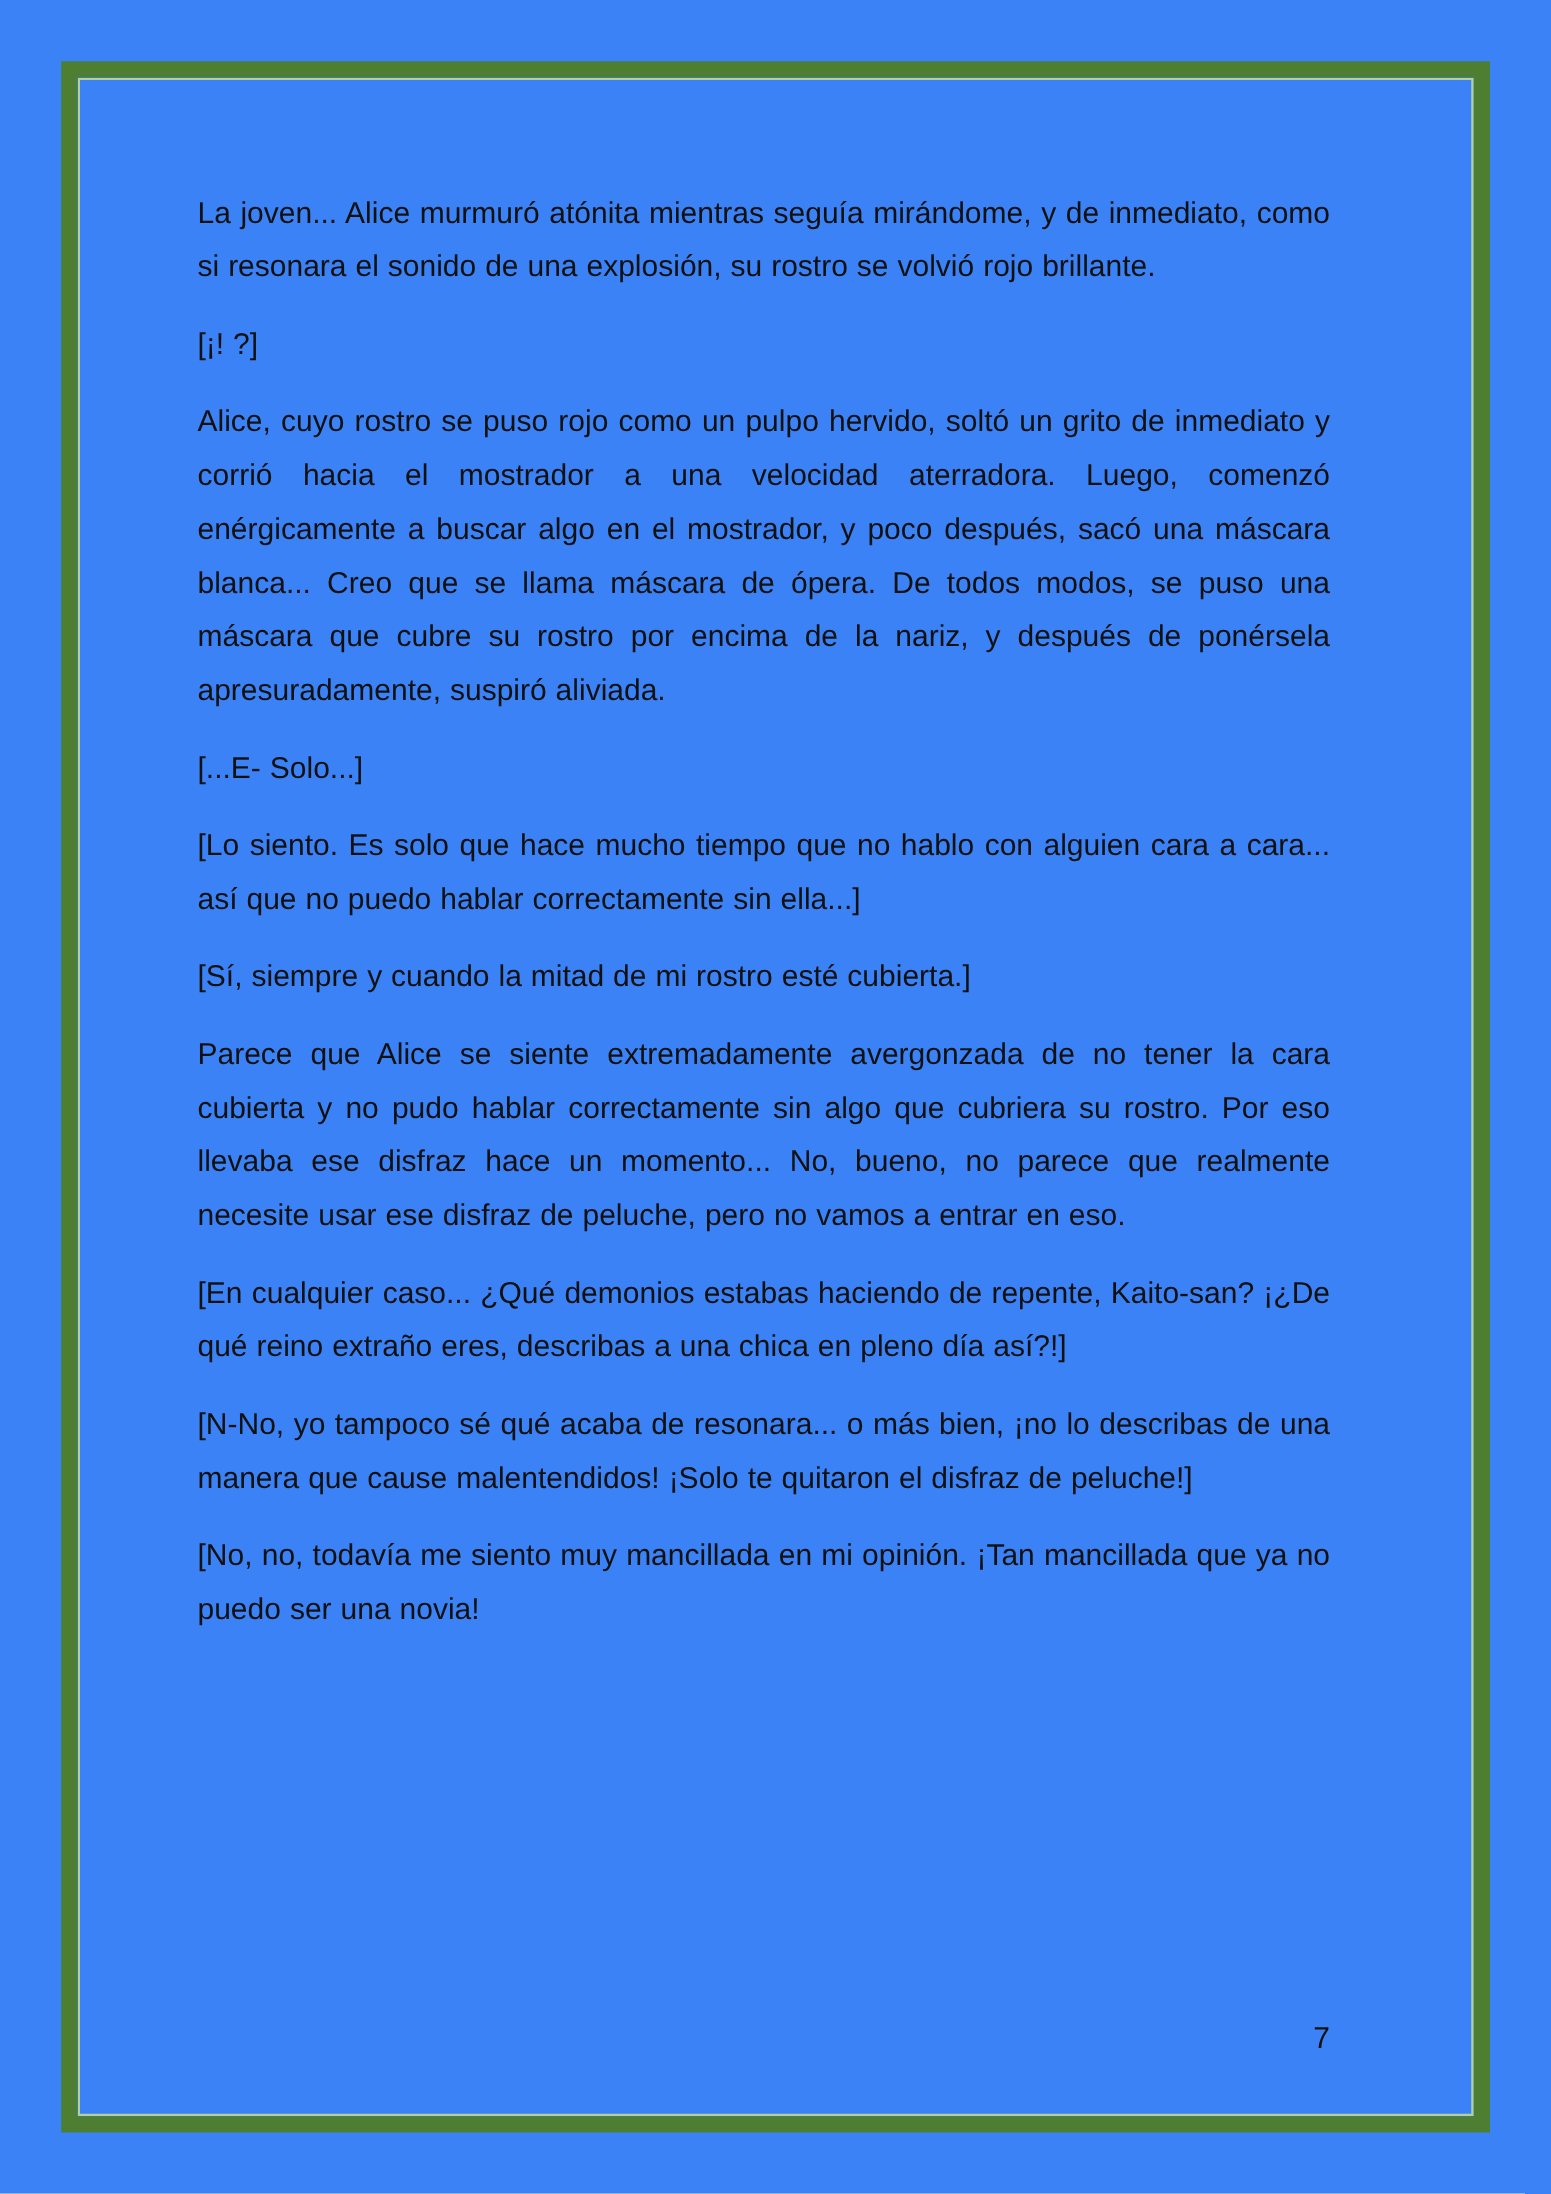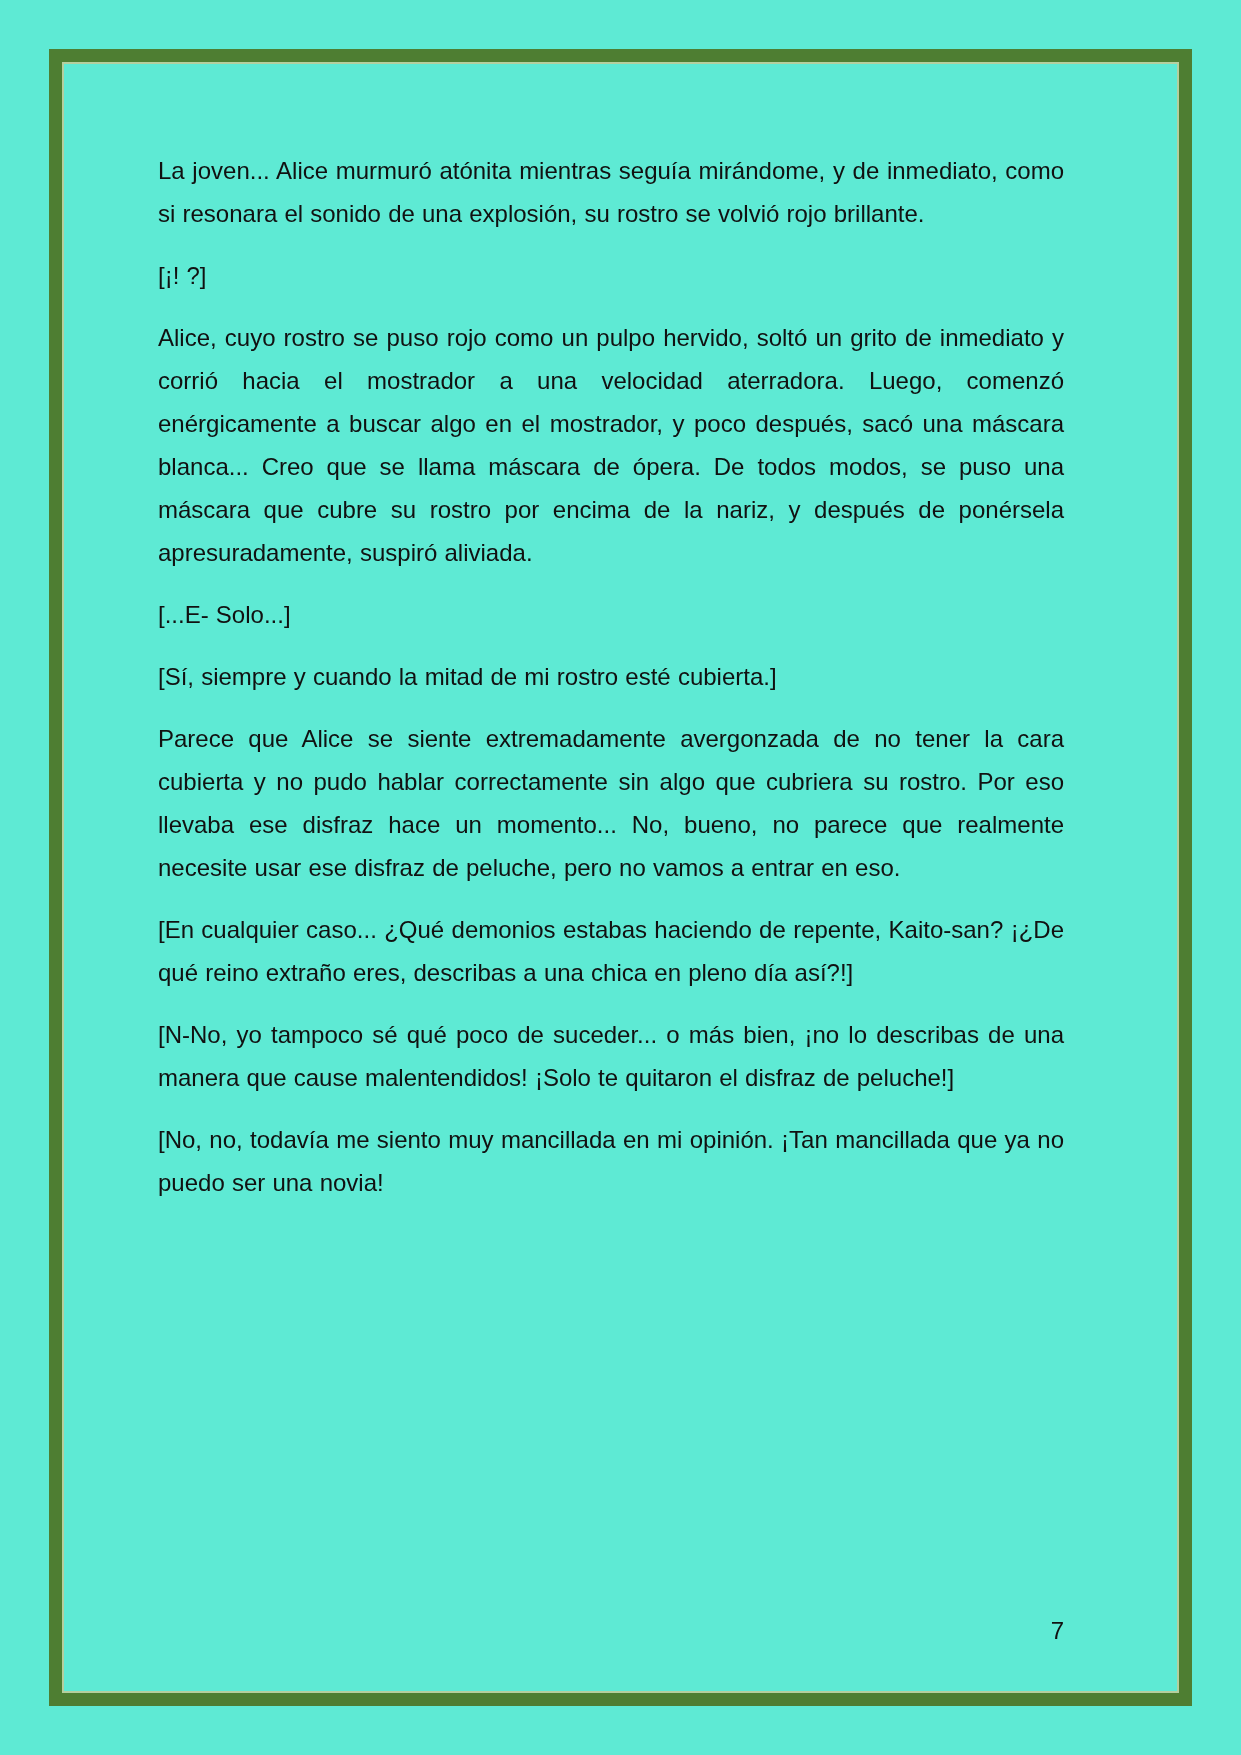--- a/index.html
+++ b/index.html
@@ -46,29 +46,30 @@
     top: 1617px;
     width: 906px;
     text-align: right;
     font-size: 24px;
     line-height: 28px;
   }
 </style>
 </head>
 <body>
 
-<div class="page" style="color: rgb(17, 17, 17); background: #5eead4; text-decoration: underline;">
+<div class="page" style="color: rgb(17, 17, 17); background: #3b82f6; text-decoration: underline;">
   <div class="border-frame" style="border-color: rgb(78, 126, 50); box-shadow: rgb(181, 207, 158) 0px 0px 0px 2px inset;"></div>
 
   <div class="content">
     <p>La joven... Alice murmuró atónita mientras seguía mirándome, y de inmediato, como si resonara el sonido de una explosión, su rostro se volvió rojo brillante.</p>
     <p>[¡! ?]</p>
     <p>Alice, cuyo rostro se puso rojo como un pulpo hervido, soltó un grito de inmediato y corrió hacia el mostrador a una velocidad aterradora. Luego, comenzó enérgicamente a buscar algo en el mostrador, y poco después, sacó una máscara blanca... Creo que se llama máscara de ópera. De todos modos, se puso una máscara que cubre su rostro por encima de la nariz, y después de ponérsela apresuradamente, suspiró aliviada.</p>
     <p>[...E- Solo...]</p>
+    <p>[Lo siento. Es solo que hace mucho tiempo que no hablo con alguien cara a cara... así que no puedo hablar correctamente sin ella...]</p>
     <p>[Sí, siempre y cuando la mitad de mi rostro esté cubierta.]</p>
     <p>Parece que Alice se siente extremadamente avergonzada de no tener la cara cubierta y no pudo hablar correctamente sin algo que cubriera su rostro. Por eso llevaba ese disfraz hace un momento... No, bueno, no parece que realmente necesite usar ese disfraz de peluche, pero no vamos a entrar en eso.</p>
     <p>[En cualquier caso... ¿Qué demonios estabas haciendo de repente, Kaito-san? ¡¿De qué reino extraño eres, describas a una chica en pleno día así?!]</p>
-    <p>[N-No, yo tampoco sé qué poco de suceder... o más bien, ¡no lo describas de una manera que cause malentendidos! ¡Solo te quitaron el disfraz de peluche!]</p>
+    <p>[N-No, yo tampoco sé qué acaba de resonara... o más bien, ¡no lo describas de una manera que cause malentendidos! ¡Solo te quitaron el disfraz de peluche!]</p>
     <p>[No, no, todavía me siento muy mancillada en mi opinión. ¡Tan mancillada que ya no puedo ser una novia!</p>
   </div>
 
   <div class="page-number">7</div>
 </div>
 
 </body></html>

